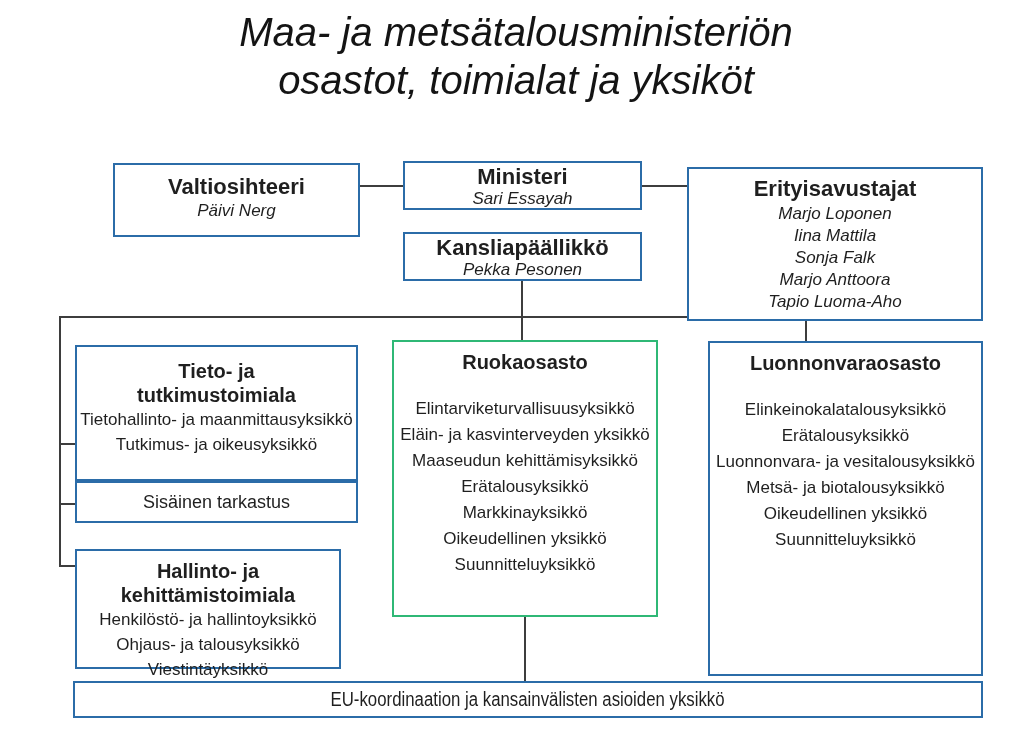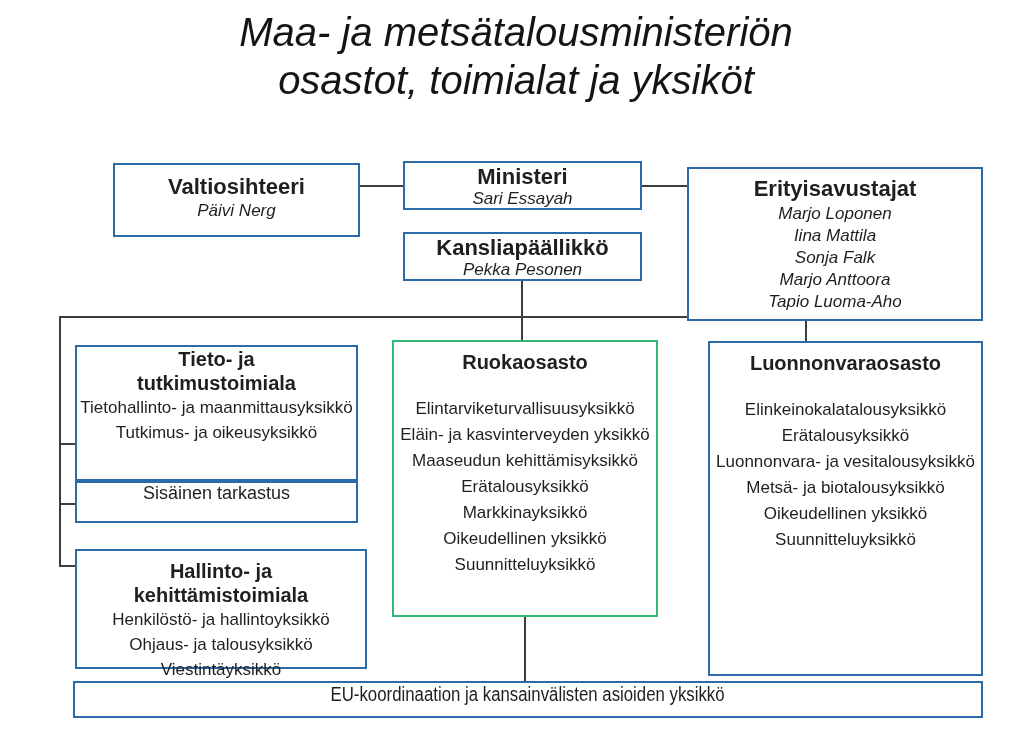--- a/index.html
+++ b/index.html
@@ -19,21 +19,21 @@
   .box-title { font-size:22px; line-height:27px;font-weight:bold; }
   .dept-title { font-weight:bold; font-size:20px; line-height:24px; margin:0 auto; }
   .person { font-style:italic; font-size:17px; line-height:21px; }
   .names div { font-style:italic; font-size:17px; line-height:22px; }
   .units { font-size:17px; }
   .units div { line-height:25px; }
   .units.wide div { line-height:26px; }
   .hline, .vline { position:absolute; background:#3d3d3d; }
   .hline { height:2px; }
   .vline { width:2px; }
-  .center-flex { display:flex; justify-content:center; }
+  .center-flex { display:flex; align-items:center; justify-content:center; }
   .condensed { display:inline-block; transform:scaleX(0.84); transform-origin:center; font-size:20px; }
 </style>
 </head>
 <body>
 
 <div class="canvas">
 
   <div class="title">
     <div>Maa- ja metsätalousministeriön</div>
     <div>osastot, toimialat ja yksiköt</div>
@@ -69,33 +69,33 @@
     <div class="box-title" style="line-height:28px;">Erityisavustajat</div>
     <div class="names">
         <div>Marjo Loponen</div>
         <div>Iina Mattila</div>
         <div>Sonja Falk</div>
         <div>Marjo Anttoora</div>
         <div>Tapio Luoma-Aho</div>
       </div>
   </div>
 
-  <div class="box" style="left:75px; top:345px; width:283px; height:136px; ">
+  <div class="box" style="left:75px; top:345px; width:283px; height:136px; padding-top:12px;">
     <div class="dept-title" style="max-width:180px;">Tieto- ja tutkimustoimiala</div>
     <div class="units">
         <div>Tietohallinto- ja maanmittausyksikkö</div>
         <div>Tutkimus- ja oikeusyksikkö</div>
       </div>
   </div>
 
   <div class="box center-flex" style="left:75px; top:481px; width:283px; height:42px;">
     <div style="font-size:18px;">Sisäinen tarkastus</div>
   </div>
 
-  <div class="box" style="left:75px; top:549px; width:292px; height:120px; padding-top:8px;">
+  <div class="box" style="left:75px; top:549px; width:266px; height:120px; padding-top:8px;">
     <div class="dept-title" style="max-width:230px;">Hallinto- ja kehittämistoimiala</div>
     <div class="units">
         <div>Henkilöstö- ja hallintoyksikkö</div>
         <div>Ohjaus- ja talousyksikkö</div>
         <div>Viestintäyksikkö</div>
       </div>
   </div>
 
   <div class="box green" style="left:392px; top:340px; width:266px; height:277px; padding:8px 4px 0 4px;">
     <div class="dept-title">Ruokaosasto</div>

